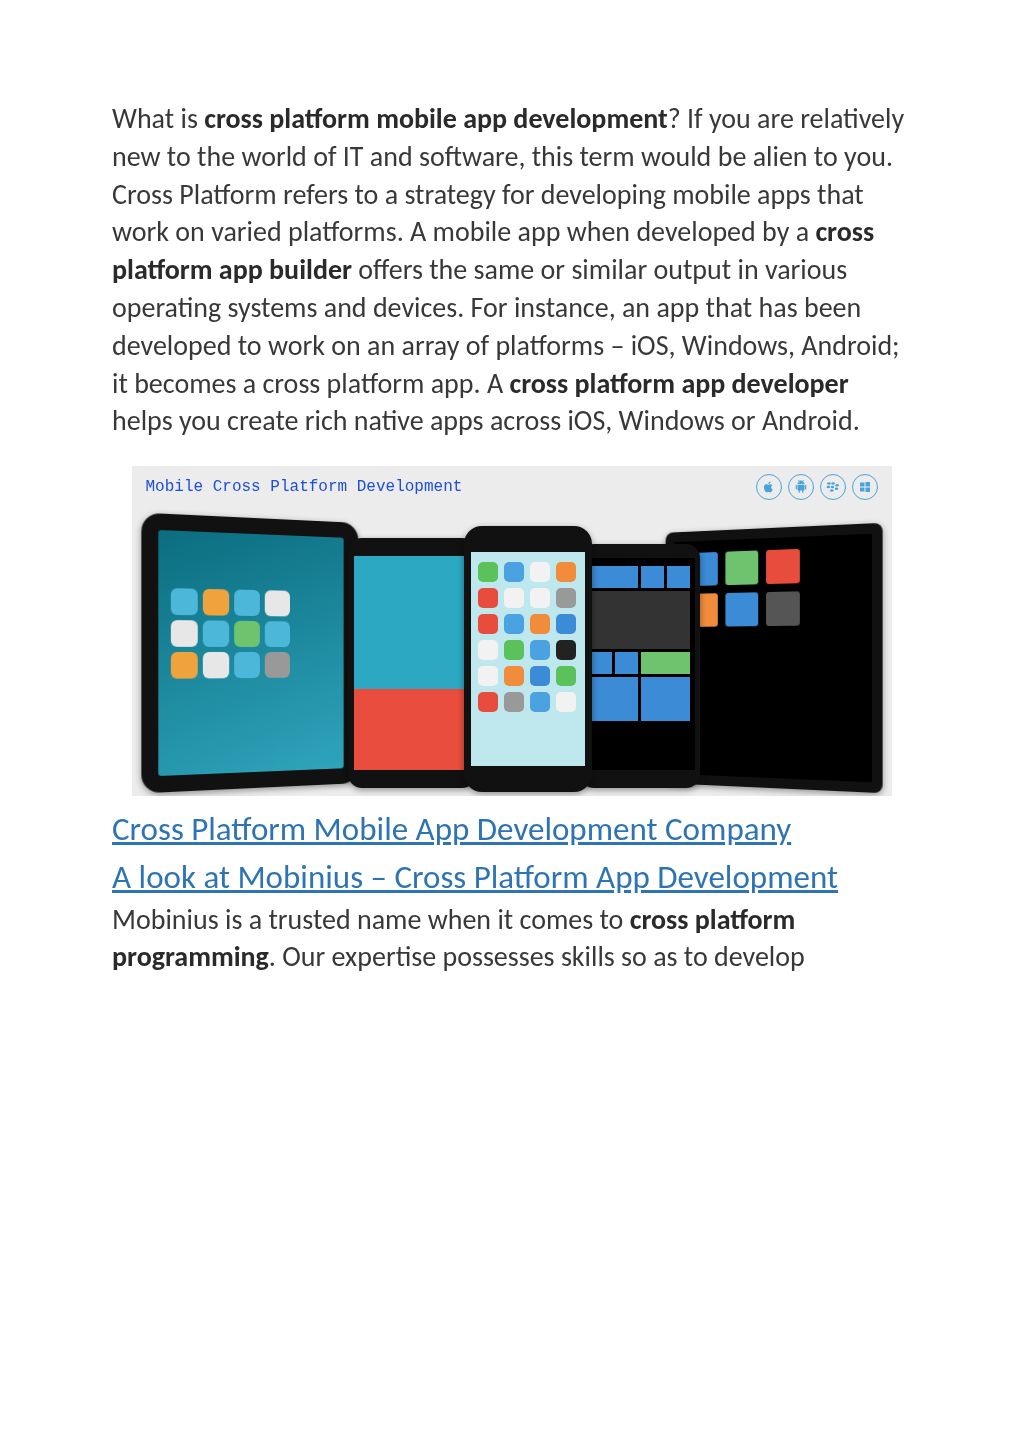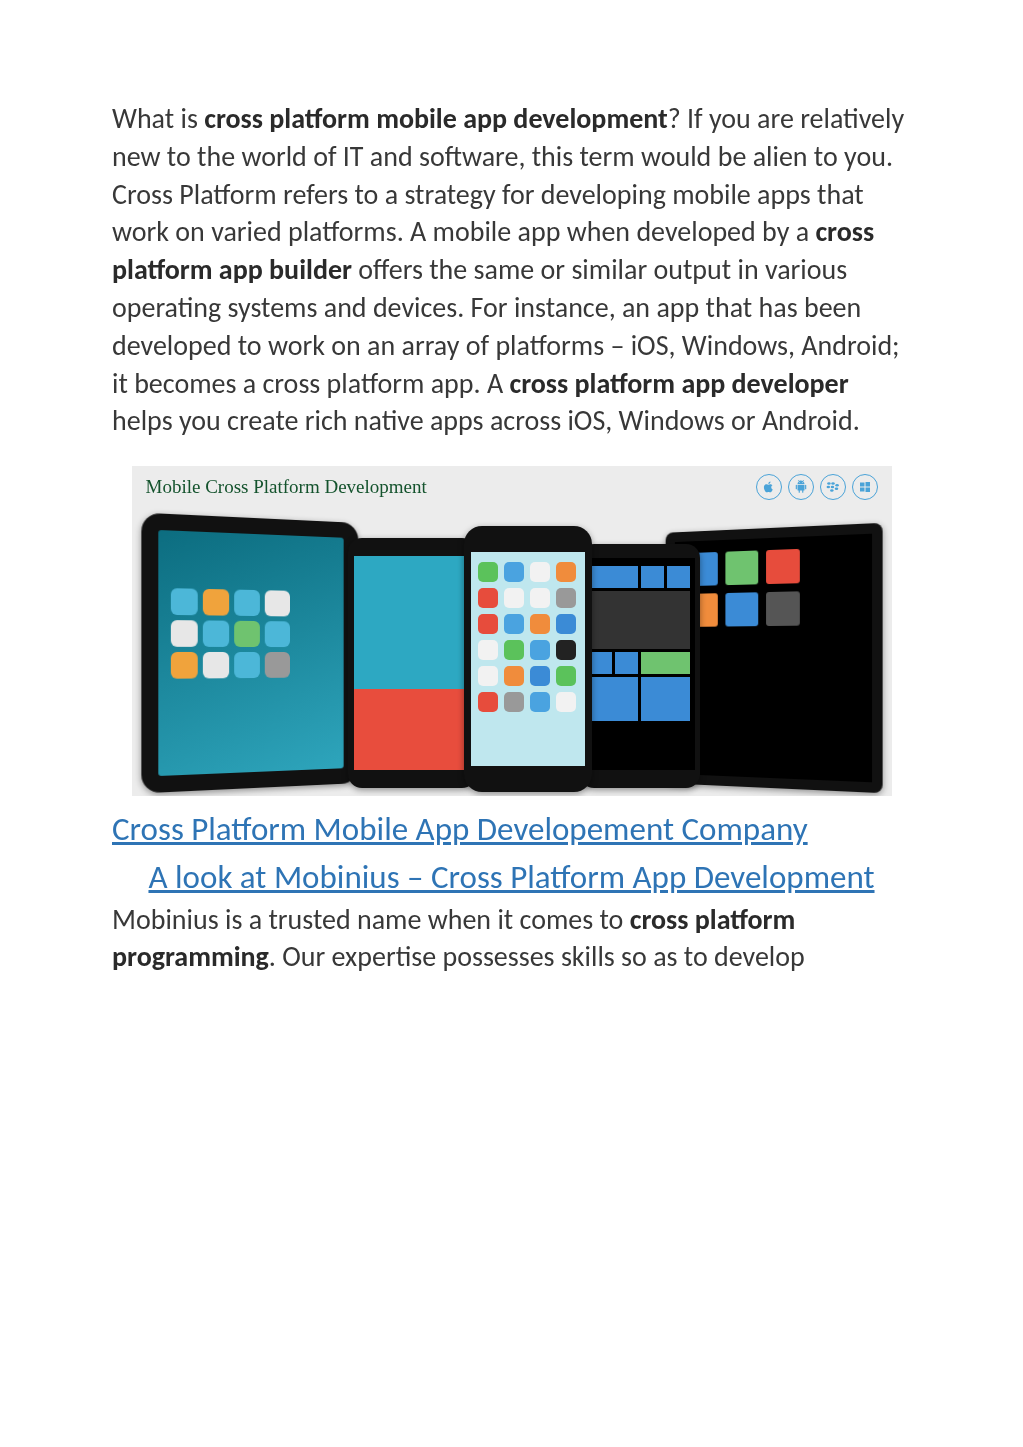--- a/index.html
+++ b/index.html
@@ -33,24 +33,24 @@
     margin:0 auto 10px auto;
     width:760px;
   }
   .fig-head {
     background:#ececec;
     padding:8px 14px 6px 14px;
     display:flex;
     align-items:center;
   }
   .fig-head-label {
-    font-size:19px;
-    color:#14532d;
+    font-size:16px;
+    color:#1d4ed8;
     flex:1;
-    font-family:Liberation Serif, serif;
+    font-family:Liberation Mono, monospace;
   }
   .os-icons { display:flex; gap:6px; }
   .os-ic {
     width:26px; height:26px;
     border:1.5px solid #4aa3d8;
     border-radius:50%;
     display:flex; align-items:center; justify-content:center;
     font-size:14px; color:#4aa3d8;
   }
   .fig-body {
@@ -99,21 +99,21 @@
   .d5 .tiles { position:absolute; left:22px; top:22px; display:grid; grid-template-columns:repeat(3,34px); gap:8px; }
   .d5 .tiles span { height:34px; border-radius:3px; }
   h2.link-h {
     font-size:33px;
     font-weight:400;
     color:#2e74b5;
     text-decoration:underline;
     line-height:1.4;
     font-family:Calibri,"Segoe UI",sans-serif;
   }
-  h2.link-h + h2.link-h { margin-top:2px;text-align:center; }
+  h2.link-h + h2.link-h { margin-top:2px; }
 </style>
 </head>
 <body>
 
 <div class="page">
 
 
   <p class="para">
     <span>What is </span><b>cross platform mobile app development</b><span>? If you are relatively new to the world of IT and software, this term would be alien to you. Cross Platform refers to a strategy for developing mobile apps that work on varied platforms. A mobile app when developed by a </span><b>cross platform app builder</b><span> offers the same or similar output in various operating systems and devices. For instance, an app that has been developed to work on an array of platforms – iOS, Windows, Android; it becomes a cross platform app. A </span><b>cross platform app developer</b><span> helps you create rich native apps across iOS, Windows or Android.</span>
   </p>
@@ -225,21 +225,21 @@
             <span style="background:#e74c3c"></span>
           <span style="background:#f08c3c"></span>
             <span style="background:#3b8bd6"></span>
             <span style="background:#555"></span>
         </div>
       </div>
     </div>
   </div>
 
   <h2 class="link-h">
-    <span>Cross Platform Mobile App Developement Company</span>
+    <span>Cross Platform Mobile App Development Company</span>
   </h2>
   <h2 class="link-h">
     <span>A look at Mobinius – Cross Platform App Development</span>
   </h2>
 
   <p class="para" style="margin-bottom:8px">
     <span>Mobinius is a trusted name when it comes to </span><b>cross platform programming</b><span>. Our expertise possesses skills so as to develop</span>
   </p>
 
 </div>

